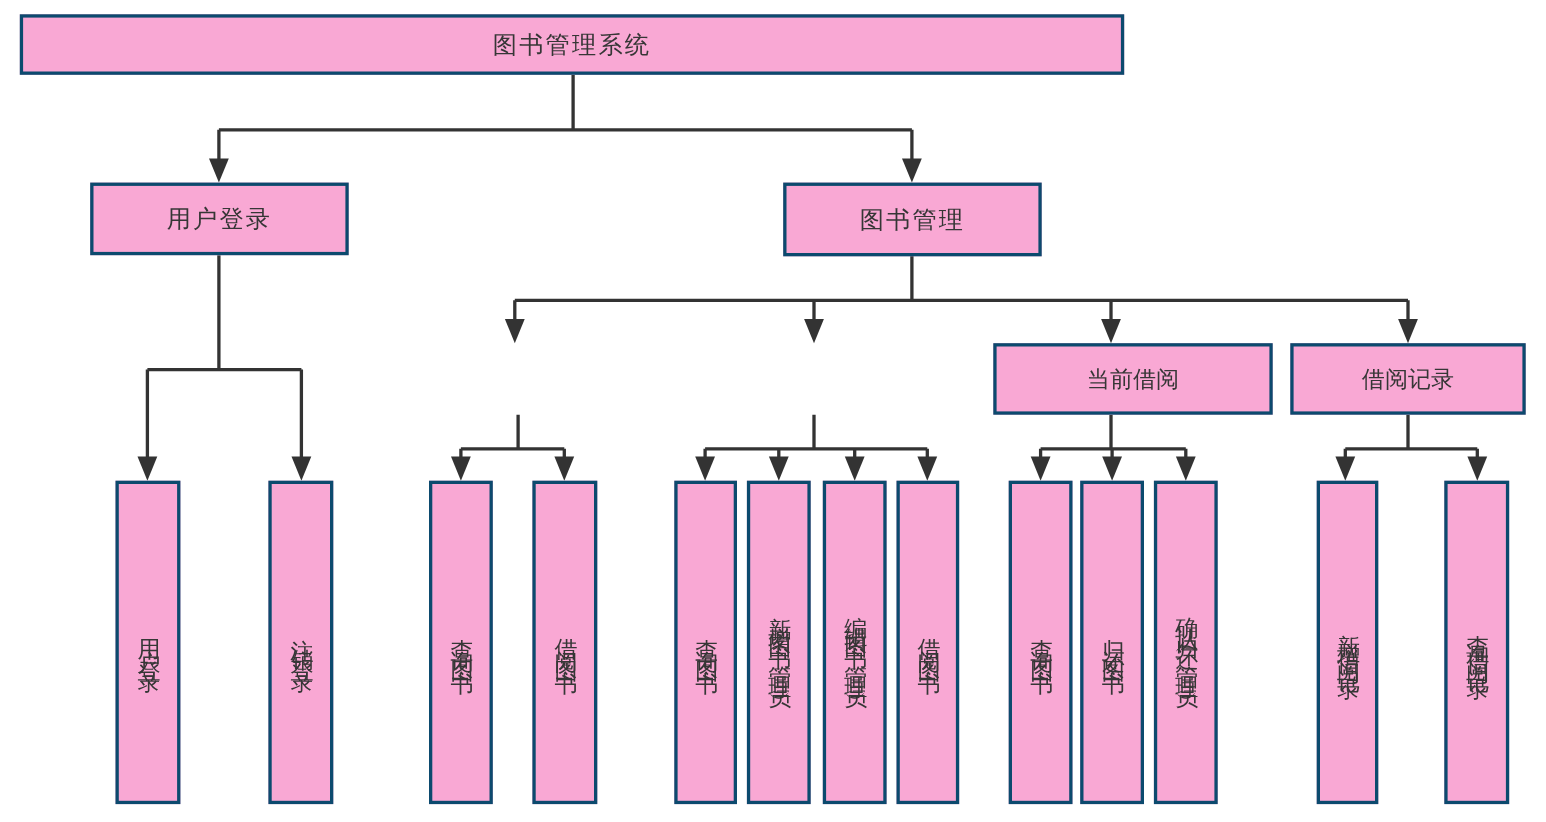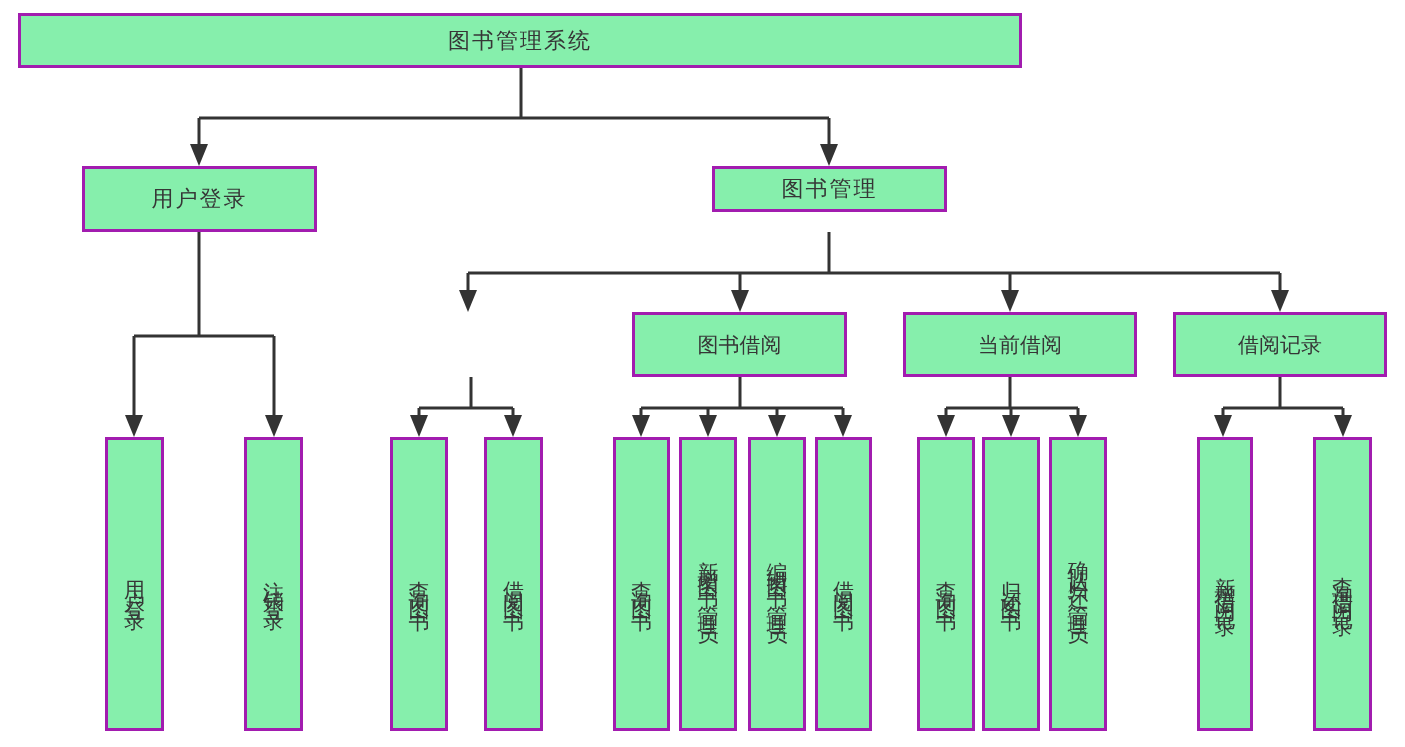--- a/index.html
+++ b/index.html
@@ -8,42 +8,42 @@
     width:1405px;height:747px;
     background:#ffffff;
     font-family:"Liberation Sans","DejaVu Sans",sans-serif;
     color:#363636;
     overflow:hidden;
   }
   #wires{position:absolute;left:0;top:0;width:1405px;height:747px;pointer-events:none;}
   .box{
     position:absolute;
     box-sizing:border-box;
-    background:#86efac;
-    border:3px solid #a21caf;
+    background:#f9a8d4;
+    border:3px solid #0c4a6e;
     display:flex;align-items:center;justify-content:center;
     text-align:center;
     white-space:nowrap;
   }
   .h{font-size:22px;letter-spacing:2px;}
   .leaf{
     writing-mode:vertical-rl;
     font-size:21px;
     letter-spacing:10px;
     width:59px;top:437px;height:294px;
   }
   
   .b-root{left:18px;top:13px;width:1004px;height:55px;}
   
   .b-l2a{left:82px;top:166px;width:235px;height:66px;}
-  .b-l2b{left:712px;top:166px;width:235px;height:46px;}
+  .b-l2b{left:712px;top:166px;width:235px;height:67px;}
   
   .b-l3a{left:363px;top:312px;width:216px;height:65px;font-size:21px;}
   .b-l3b{left:632px;top:312px;width:215px;height:65px;font-size:21px;}
-  .b-l3c{left:903px;top:312px;width:234px;height:65px;font-size:21px;}
+  .b-l3c{left:903px;top:312px;width:254px;height:65px;font-size:21px;}
   .b-l3d{left:1173px;top:312px;width:214px;height:65px;font-size:21px;}
   
   .b-g1a{left:105px;}
   .b-g1b{left:244px;}
   .b-g2a{left:390px;width:58px;}
   .b-g2b{left:484px;}
   .b-g3a{left:613px;width:57px;}
   .b-g3b{left:679px;width:58px;letter-spacing:9px;}
   .b-g3c{left:748px;width:58px;letter-spacing:9px;}
   .b-g3d{left:815px;width:57px;}
@@ -99,21 +99,20 @@
       <polygon points="1214,415 1232,415 1223,437"></polygon>
       <polygon points="1334,415 1352,415 1343,437"></polygon>
     </g>
   </svg>
 
   <div class="box h b-root">图书管理系统</div>
 
   <div class="box h b-l2a">用户登录</div>
   <div class="box h b-l2b">图书管理</div>
 
-  <div class="box b-l3b">图书借阅</div>
   <div class="box b-l3c">当前借阅</div>
   <div class="box b-l3d">借阅记录</div>
 
   <div class="box leaf b-g1a">用户登录</div>
   <div class="box leaf b-g1b">注销登录</div>
 
   <div class="box leaf b-g2a">查询图书</div>
   <div class="box leaf b-g2b">借阅图书</div>
 
   <div class="box leaf b-g3a">查询图书</div>

